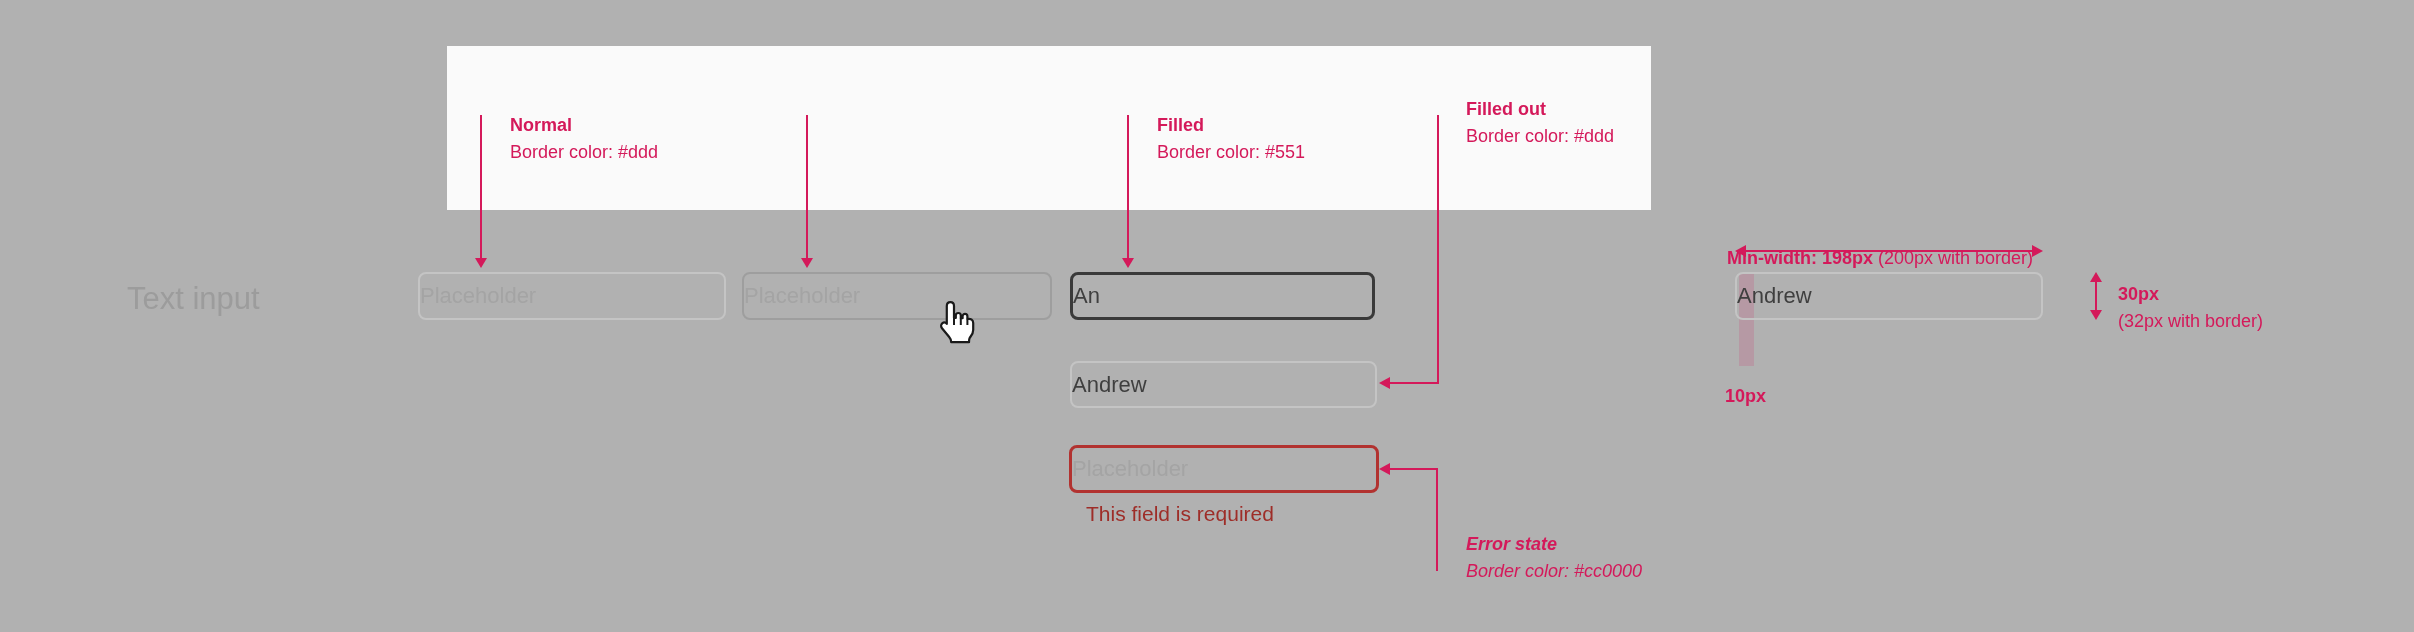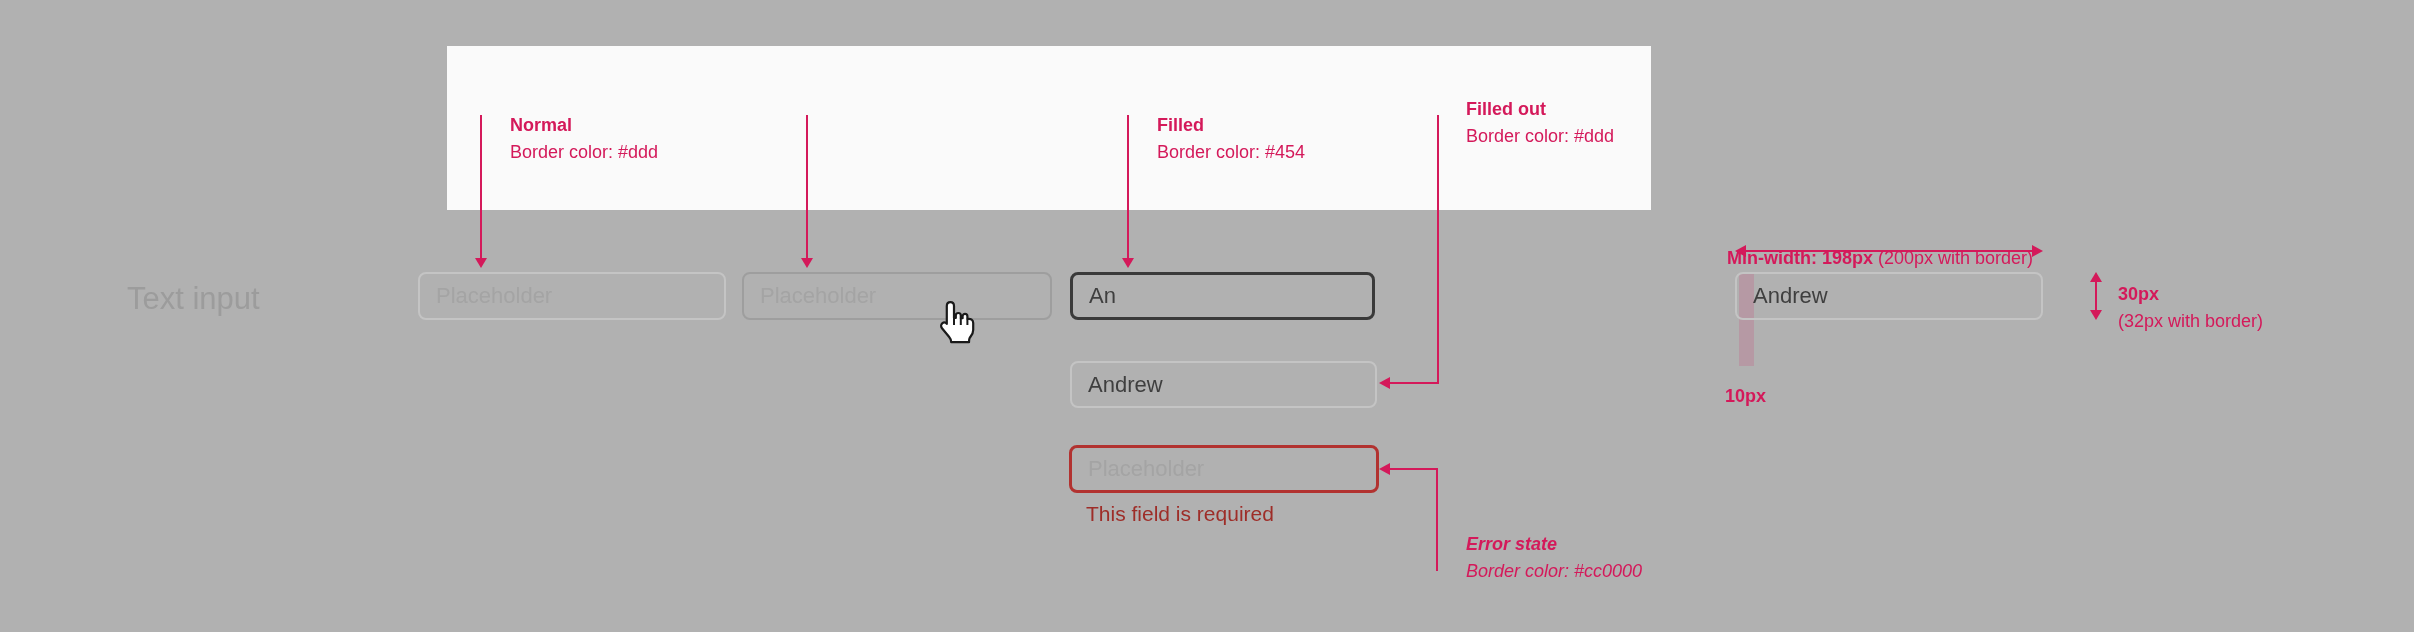--- a/index.html
+++ b/index.html
@@ -24,21 +24,21 @@
   .note{position:absolute;color:var(--accent);font-size:18px;line-height:27px;white-space:nowrap;}
   .note b{font-weight:bold;}
   .vline{position:absolute;width:2px;background:var(--accent);}
   .hline{position:absolute;height:2px;background:var(--accent);}
   .arr-down{position:absolute;width:0;height:0;border-left:6px solid transparent;border-right:6px solid transparent;border-top:10px solid var(--accent);}
   .arr-left{position:absolute;width:0;height:0;border-top:6px solid transparent;border-bottom:6px solid transparent;border-right:11px solid var(--accent);}
   .arr-right{position:absolute;width:0;height:0;border-top:6px solid transparent;border-bottom:6px solid transparent;border-left:11px solid var(--accent);}
   .arr-up{position:absolute;width:0;height:0;border-left:6px solid transparent;border-right:6px solid transparent;border-bottom:10px solid var(--accent);}
 
   .ti{position:absolute;box-sizing:border-box;height:48px;width:308px;background:transparent;
-      border:2px solid var(--border-normal);border-radius:8px;padding:0 16px;
+      border:2px solid var(--border-normal);border-radius:8px;padding:0 0;
       font-family:"Liberation Sans","DejaVu Sans",sans-serif;font-size:22px;color:var(--ink);outline:none;z-index:2;}
   .ti::placeholder{color:var(--ph);opacity:1;}
   .ti.st-hover{border-color:var(--border-hover);}
   .ti.st-focus{border-width:3px;border-color:var(--border-focus);}
   .ti.st-error{border-width:3px;border-color:var(--error-border);}
 
   .row-label{position:absolute;left:127px;top:281px;font-size:31px;color:var(--muted);}
   .err-msg{position:absolute;left:1070px;top:502px;font-size:21px;color:var(--error-text);white-space:nowrap;margin-left:16px;}
 
   .pad-band{position:absolute;left:1739px;top:273px;width:15px;height:93px;background:rgba(205,45,105,0.18);z-index:1;}
@@ -57,21 +57,21 @@
     <span>Border color: #ddd</span>
   </div>
   <div class="vline" style="left:480px;top:115px;height:145px;"></div>
   <div class="arr-down" style="left:475px;top:258px;"></div>
 
   <div class="vline" style="left:806px;top:115px;height:145px;"></div>
   <div class="arr-down" style="left:801px;top:258px;"></div>
 
   <div class="note" style="left:1157px;top:112px;">
     <b>Filled</b><br>
-    <span>Border color: #454</span>
+    <span>Border color: #551</span>
   </div>
   <div class="vline" style="left:1127px;top:115px;height:145px;"></div>
   <div class="arr-down" style="left:1122px;top:258px;"></div>
 
   <div class="note" style="left:1466px;top:96px;">
     <b>Filled out</b><br>
     <span>Border color: #ddd</span>
   </div>
   <div class="vline" style="left:1437px;top:115px;height:269px;"></div>
   <div class="hline" style="left:1388px;top:382px;width:51px;"></div>

